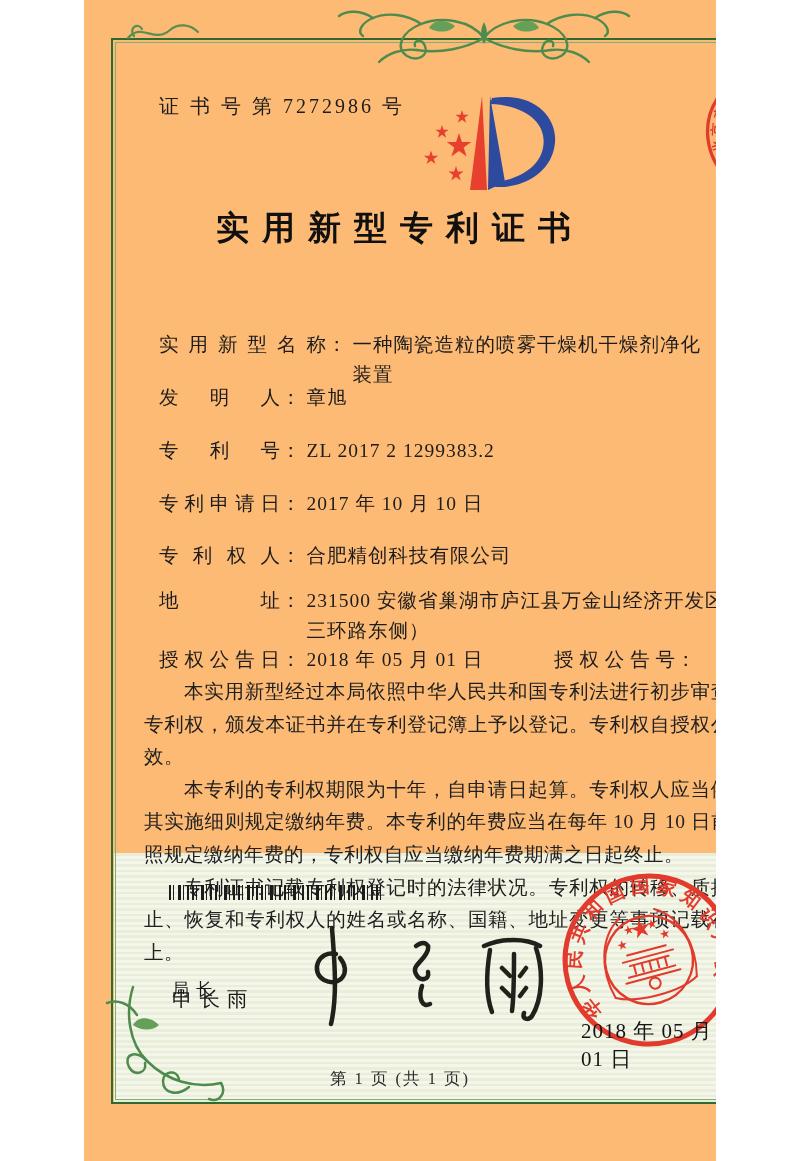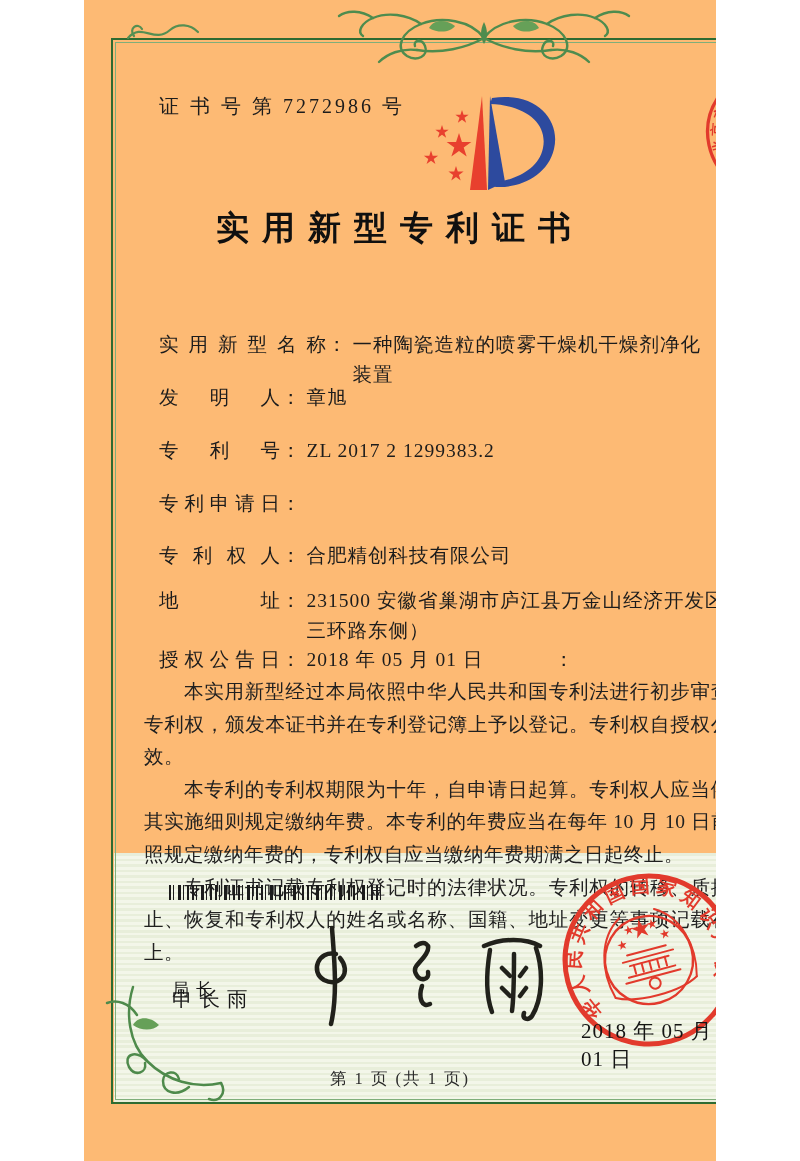--- a/index.html
+++ b/index.html
@@ -174,36 +174,38 @@
     <span class="val">章旭</span>
   </div>
   <div class="row" style="top:436px;">
     <span class="lab w">专利号</span>
       <span class="colon">：</span>
     <span class="val">ZL 2017 2 1299383.2</span>
   </div>
   <div class="row" style="top:489px;">
     <span class="lab w">专利申请日</span>
       <span class="colon">：</span>
+    <span class="val">2017 年 10 月 10 日</span>
   </div>
   <div class="row" style="top:541px;">
     <span class="lab w">专利权人</span>
       <span class="colon">：</span>
     <span class="val">合肥精创科技有限公司</span>
   </div>
   <div class="row" style="top:586px;">
     <span class="lab w">地址</span>
       <span class="colon">：</span>
     <span class="val val-wrap">231500 安徽省巢湖市庐江县万金山经济开发区（万山镇三环路东侧）</span>
   </div>
   <div class="row" style="top:645px;width:683px;">
     <span class="lab w">授权公告日</span>
       <span class="colon">：</span>
     <span class="val">2018 年 05 月 01 日</span>
     <span class="g2">
+      <span class="lab w">授权公告号</span>
         <span class="colon">：</span>
     </span>
   </div>
 
   <div class="paras">
     <p>本实用新型经过本局依照中华人民共和国专利法进行初步审查，决定授予专利权，颁发本证书并在专利登记簿上予以登记。专利权自授权公告之日起生效。</p>
     <p>本专利的专利权期限为十年，自申请日起算。专利权人应当依照专利法及其实施细则规定缴纳年费。本专利的年费应当在每年 10 月 10 日前缴纳。未按照规定缴纳年费的，专利权自应当缴纳年费期满之日起终止。</p>
     <p>专利证书记载专利权登记时的法律状况。专利权的转移、质押、无效、终止、恢复和专利权人的姓名或名称、国籍、地址变更等事项记载在专利登记簿上。</p>
   </div>
 

